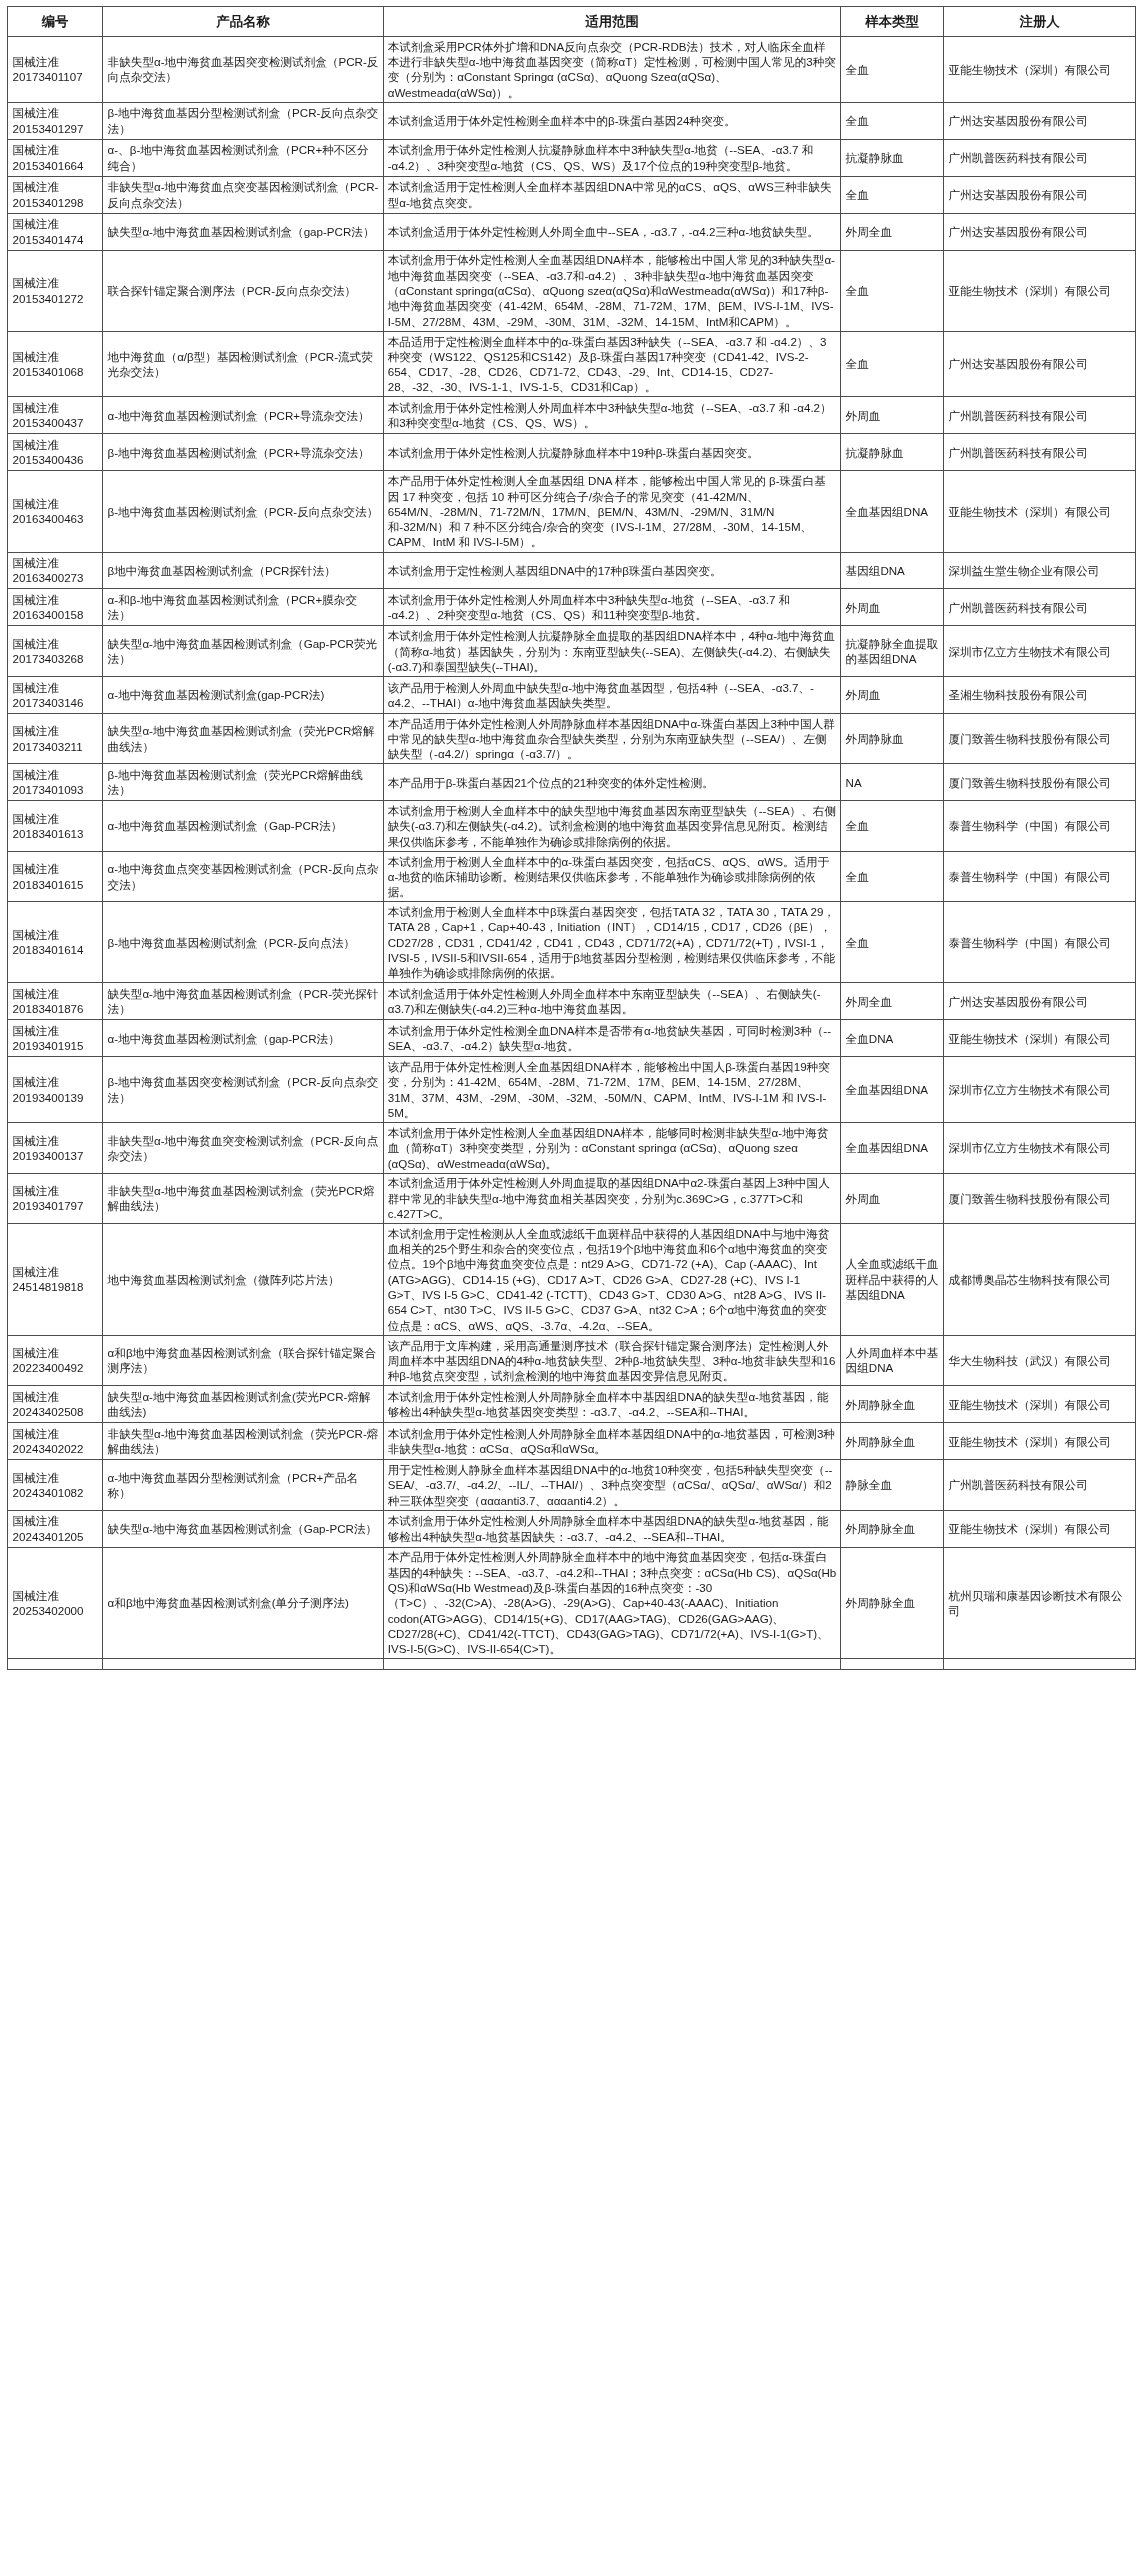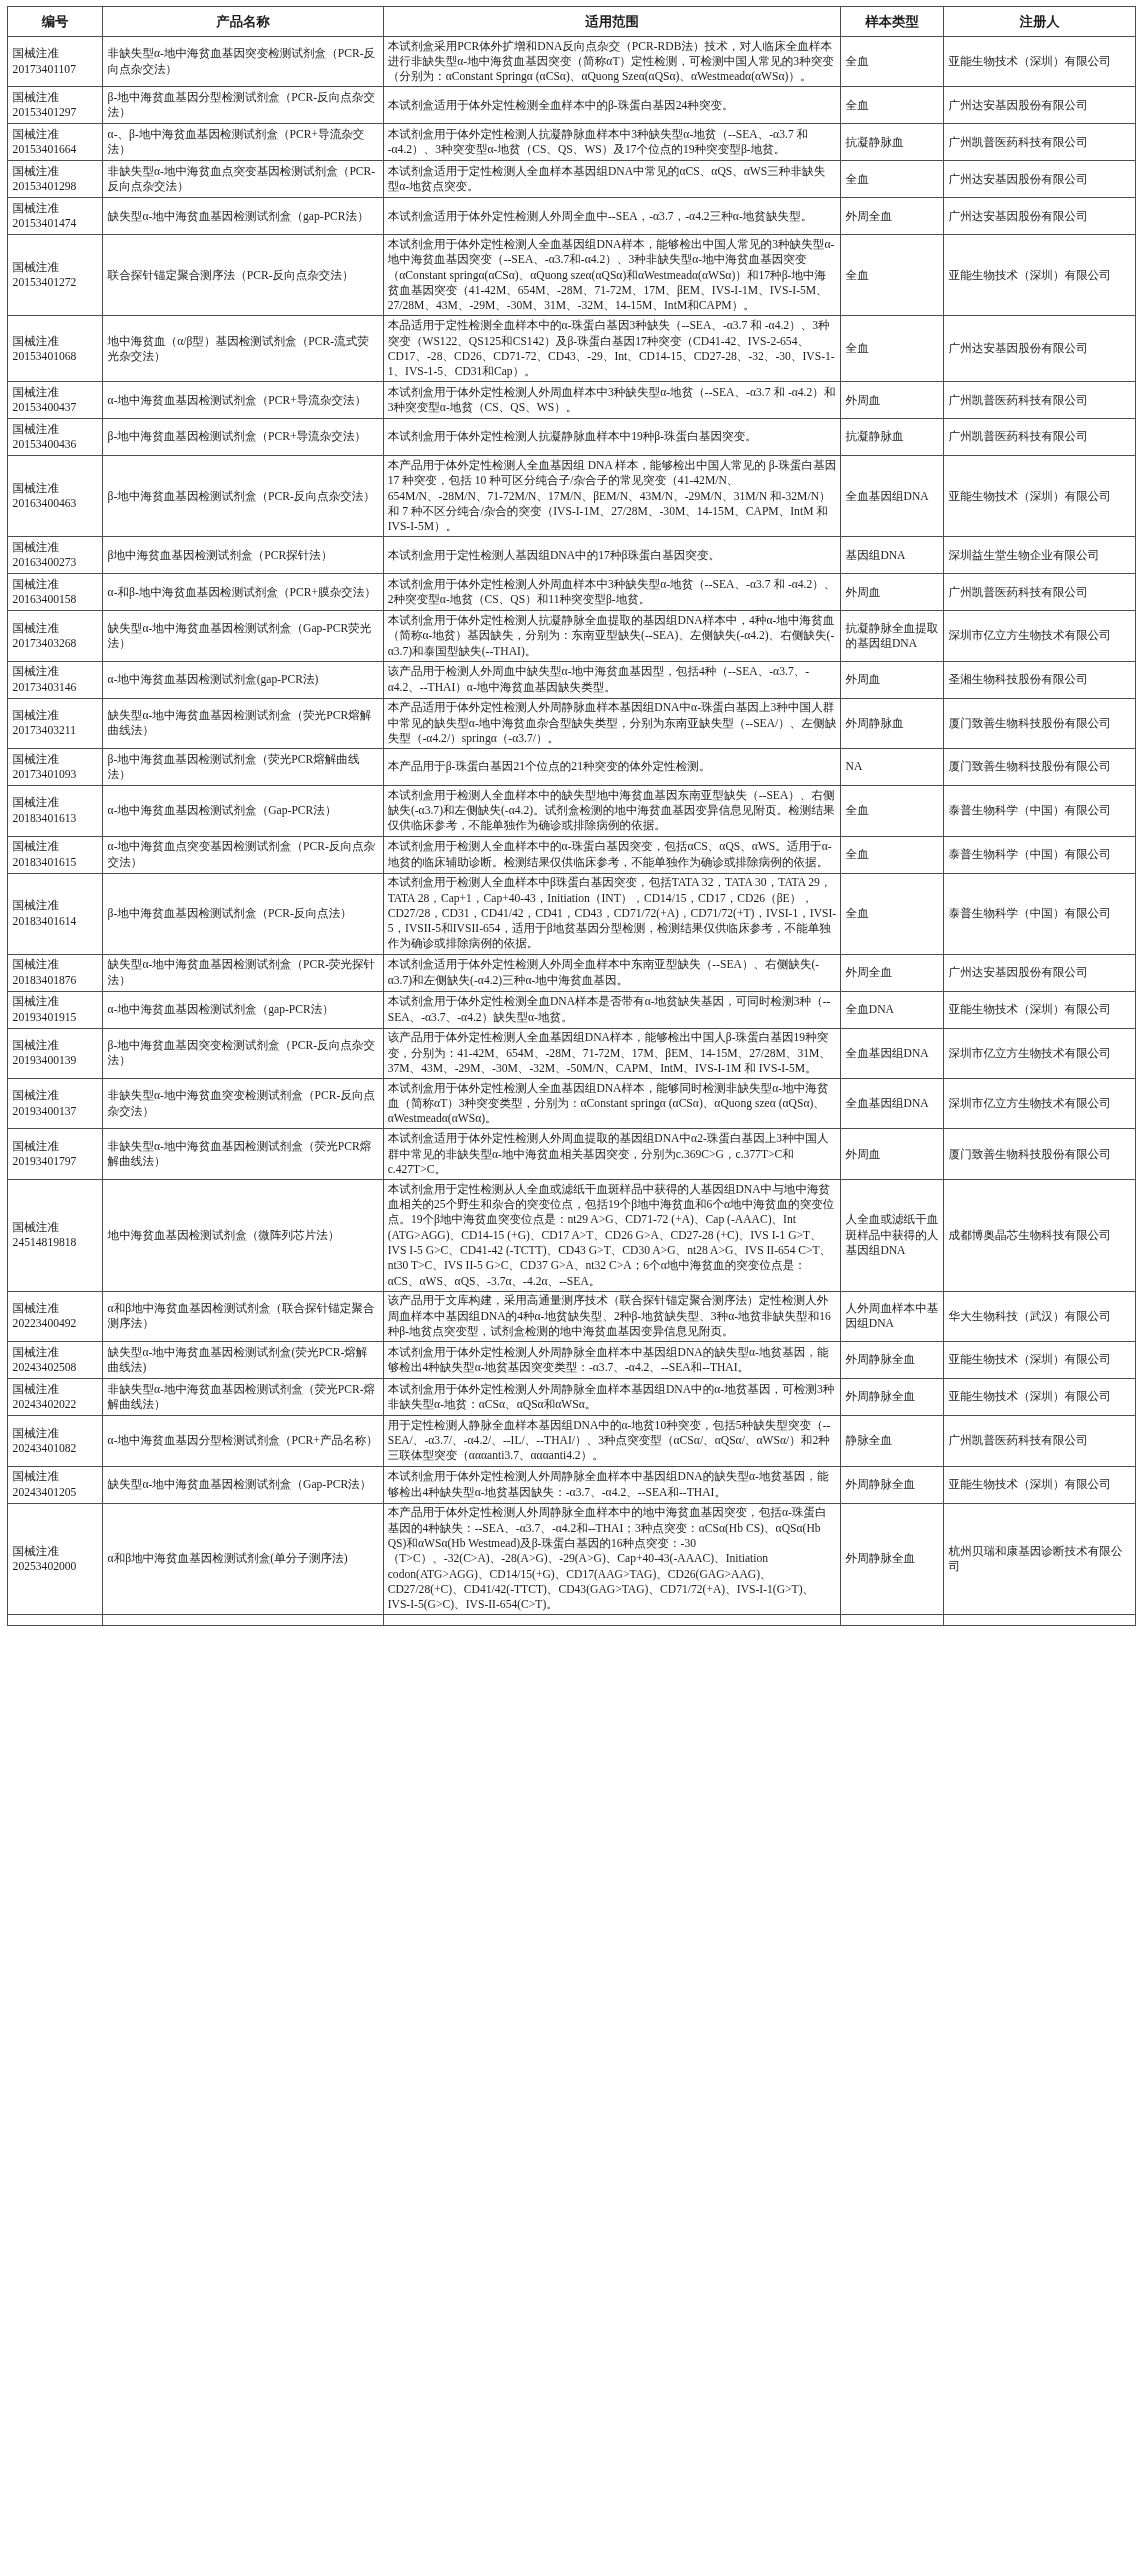--- a/index.html
+++ b/index.html
@@ -6,21 +6,20 @@
     margin: 0;
     padding: 0;
     background: #ffffff;
     font-family: "Liberation Sans", "DejaVu Sans", sans-serif;
     color: #1c1c1c;
   }
   .page {
     width: 1046px;
     box-sizing: border-box;
     padding: 6.2px 7.1px 3.6px 7.1px;
-    font-family: Liberation Serif, serif;
   }
   table.reg-table {
     width: 1127px;
     border-collapse: collapse;
     table-layout: fixed;
   }
   .reg-table th, .reg-table td {
     border: 0.9px solid #4d4d4d;
     vertical-align: middle;
     box-sizing: border-box;
@@ -88,21 +87,21 @@
     <td class="c-name">β-地中海贫血基因分型检测试剂盒（PCR-反向点杂交法）</td>
     <td class="c-scope">本试剂盒适用于体外定性检测全血样本中的β-珠蛋白基因24种突变。</td>
     <td class="c-sample">全血</td>
     <td class="c-reg">广州达安基因股份有限公司</td>
   </tr>
         <tr>
     <td class="c-id">
       <span class="id-line">国械注准</span>
       <span class="id-line">20153401664</span>
     </td>
-    <td class="c-name">α-、β-地中海贫血基因检测试剂盒（PCR+导流杂交法）</td>
+    <td class="c-name">α-、β-地中海贫血基因检测试剂盒（PCR+种不区分纯合）</td>
     <td class="c-scope">本试剂盒用于体外定性检测人抗凝静脉血样本中3种缺失型α-地贫（--SEA、-α3.7 和 -α4.2）、3种突变型α-地贫（CS、QS、WS）及17个位点的19种突变型β-地贫。</td>
     <td class="c-sample">抗凝静脉血</td>
     <td class="c-reg">广州凯普医药科技有限公司</td>
   </tr>
         <tr>
     <td class="c-id">
       <span class="id-line">国械注准</span>
       <span class="id-line">20153401298</span>
     </td>
     <td class="c-name">非缺失型α-地中海贫血点突变基因检测试剂盒（PCR-反向点杂交法）</td>

